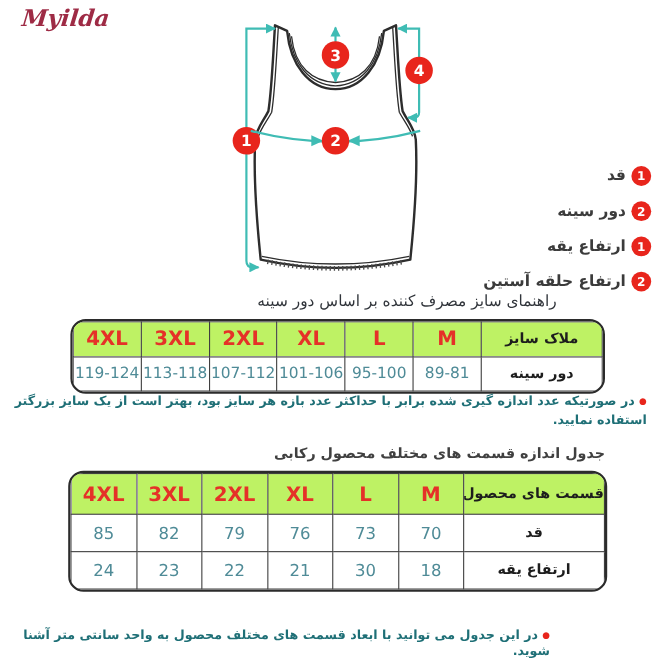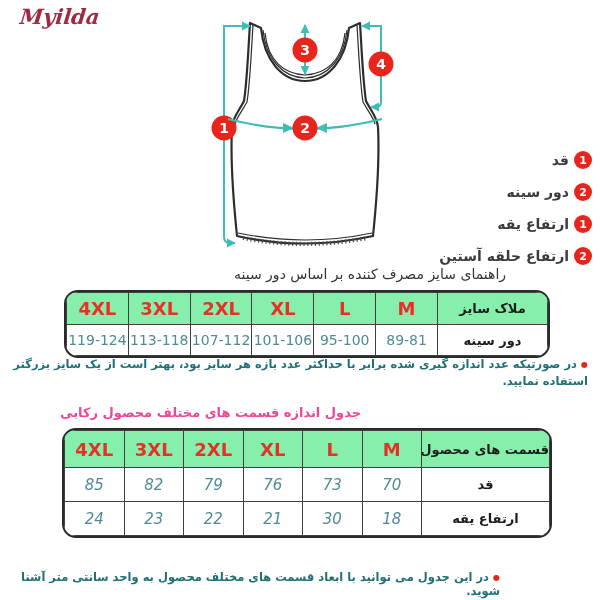--- a/index.html
+++ b/index.html
@@ -28,39 +28,39 @@
     font-size:11px;font-weight:bold;display:flex;align-items:center;justify-content:center;
     flex:0 0 18px;
   }
   .legend-label{font-size:14px;font-weight:bold;color:#3b3b3b;white-space:nowrap;}
   
   .h1{
     position:absolute;top:266px;left:150px;right:10px;text-align:center;
     font-size:14px;font-weight:normal;color:#30343a;direction:rtl;
   }
   .h2{
-    position:absolute;top:405px;left:60px;width:490px;text-align:left;
-    font-size:13px;font-weight:bold;color:#ec4899;direction:rtl;
+    position:absolute;top:405px;left:60px;width:490px;text-align:right;
+    font-size:13px;font-weight:bold;color:#404040;direction:rtl;
   }
   
   .tbl-wrap{
     position:absolute;border:2.5px solid #2b2b2b;border-radius:14px;overflow:hidden;
     background:#fff;
   }
   .tbl1{left:64px;top:290px;width:482px;}
   .tbl2{left:62px;top:428px;width:486px;}
   table{border-collapse:collapse;width:100%;table-layout:fixed;}
   td{
     border:1.4px solid #3f3f3f;text-align:center;vertical-align:middle;
     padding:0;overflow:hidden;white-space:nowrap;
   }
-  tr.hdr td{background:#86efac;}
+  tr.hdr td{background:#bef264;}
   td.size{color:#e53128;font-weight:bold;font-size:18px;}
   td.val{color:#4f8b97;font-size:14px;}
-  .tbl2 td.val{font-size:15px;font-style:italic;}
+  .tbl2 td.val{font-size:15px;}
   td.lbl{color:#1d1d1d;font-weight:bold;font-size:13px;direction:rtl;margin-top:14px;}
   .tbl1 tr.hdr td{height:31px;}
   .tbl1 tr.dat td{height:30px;}
   .tbl2 tr.hdr td{height:36px;}
   .tbl2 tr.dat td{height:33px;}
   .tbl1 col.c-lbl{width:110px;}
   .tbl2 col.c-lbl{width:128px;}
   
   .notes{
     position:absolute;top:356px;left:10px;right:12px;direction:rtl;text-align:right;

